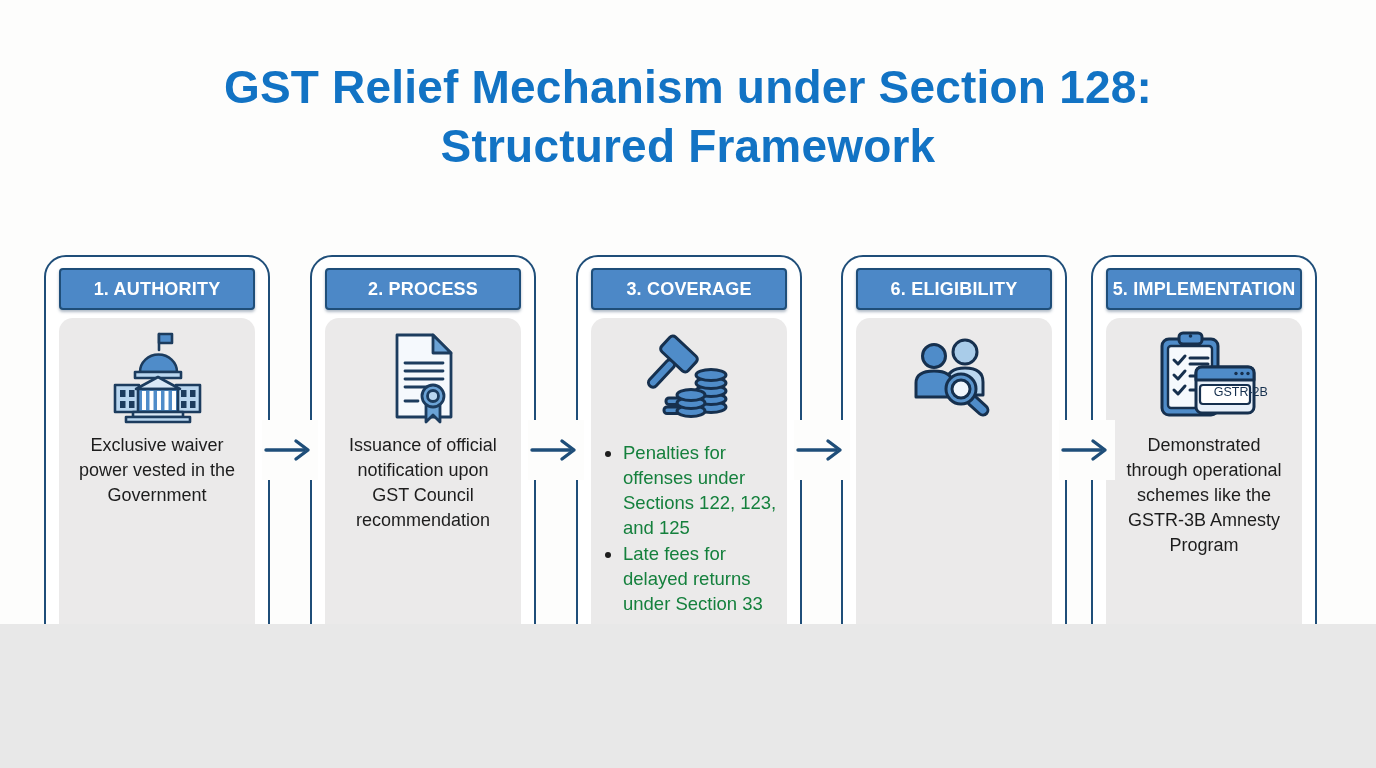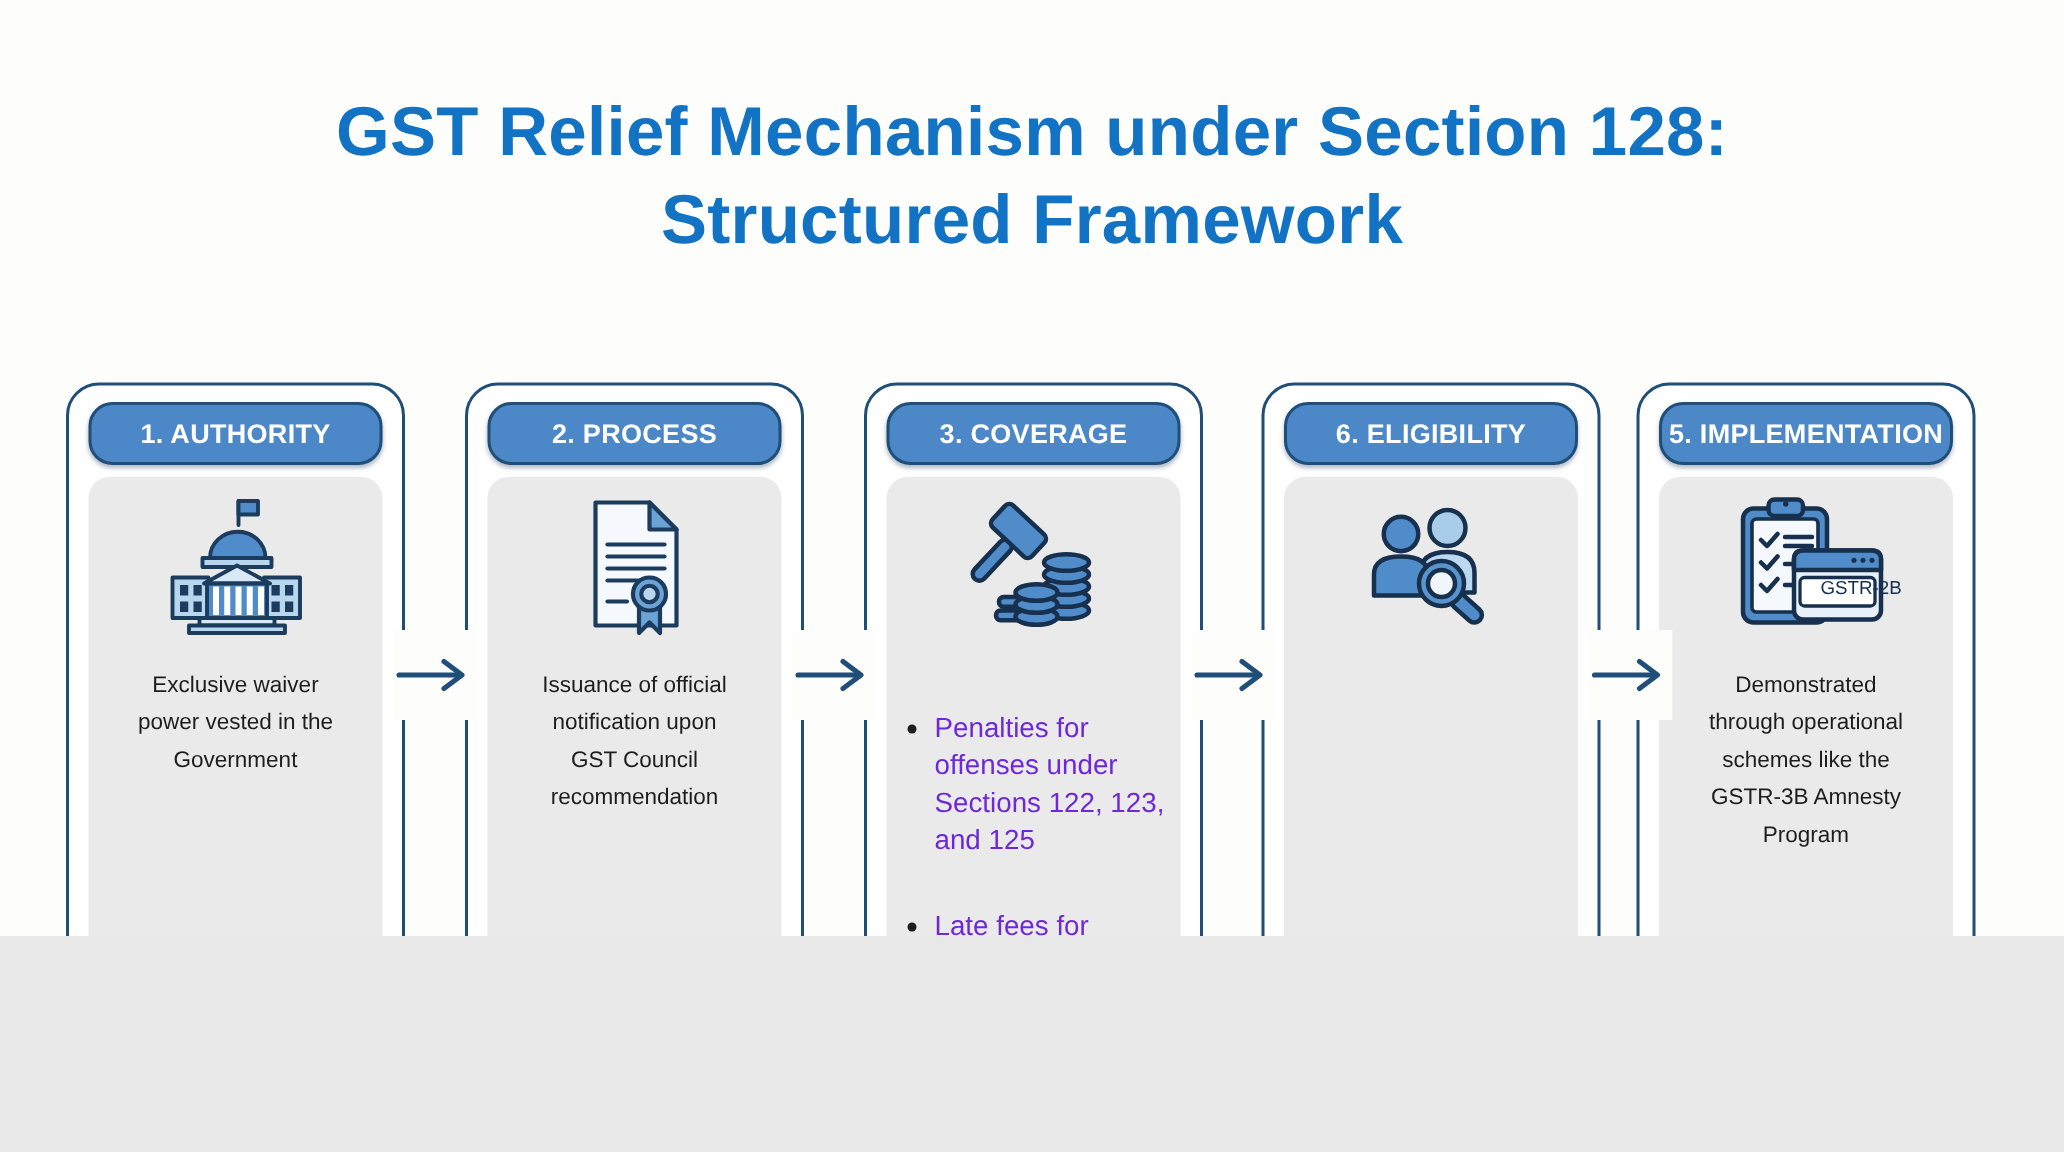--- a/index.html
+++ b/index.html
@@ -13,50 +13,50 @@
     text-align:center; white-space:pre-line;
     font-size:46px; font-weight:700; line-height:1.28;
     color:#1273c4; letter-spacing:0.2px;
   }
   .card{
     position:absolute; top:255px; width:226px; height:400px;
     background:#ffffff; border:2.5px solid #1f4e79; border-radius:22px;
     padding:11px 13px 13px; display:flex; flex-direction:column;
   }
   .pill{
-    height:42px; flex:0 0 42px; border-radius:16px;
+    height:42px; flex:0 0 42px; border-radius:4px;
     background:#4c88c7; border:2.5px solid #1f4e79;
     display:flex; align-items:center; justify-content:center;
     box-shadow:0 2px 3px rgba(25,55,90,0.35);
     margin-bottom:8px;
   }
   .pill span{
     color:#ffffff; font-weight:700; font-size:18px;
     letter-spacing:0.2px; white-space:nowrap;
   }
   .panel{
     flex:1 1 auto; background:#ebeaea; border-radius:14px;
     display:flex; flex-direction:column; align-items:center;
     padding:6px 6px 10px; overflow:hidden;
   }
   .iconbox{
     position:relative; height:106px; flex:0 0 106px; width:100%;
     display:flex; align-items:center; justify-content:center;
   }
   .iconbox svg{ height:100px; }
   .ctext{
-    margin-top:14px; font-size:15px; line-height:25px;
+    margin-top:3px; font-size:18px; line-height:25px;
     color:#1d1d1d; text-align:center; white-space:pre-line;
   }
   ul.cbullets{
     margin-top:10px; padding-left:26px; align-self:stretch;
   }
   ul.cbullets li{
-    font-size:18.5px; line-height:25px; color:#6d28d9;
-    text-align:left; white-space:pre-line; margin-bottom:1px;margin-top:32px;
+    font-size:18.5px; line-height:25px; color:#15803d;
+    text-align:left; white-space:pre-line; margin-bottom:1px;
   }
   ul.cbullets li::marker{ color:#1d1d1d; }
   .arrow{
     position:absolute; top:420px; width:56px; height:60px;
   }
   .winlabel{
     position:absolute; left:46%; top:55%; width:48%; height:19px;
     display:flex; align-items:center; justify-content:center;
     font-size:12.5px; font-weight:400; color:#16304e; letter-spacing:0;
     white-space:nowrap;

